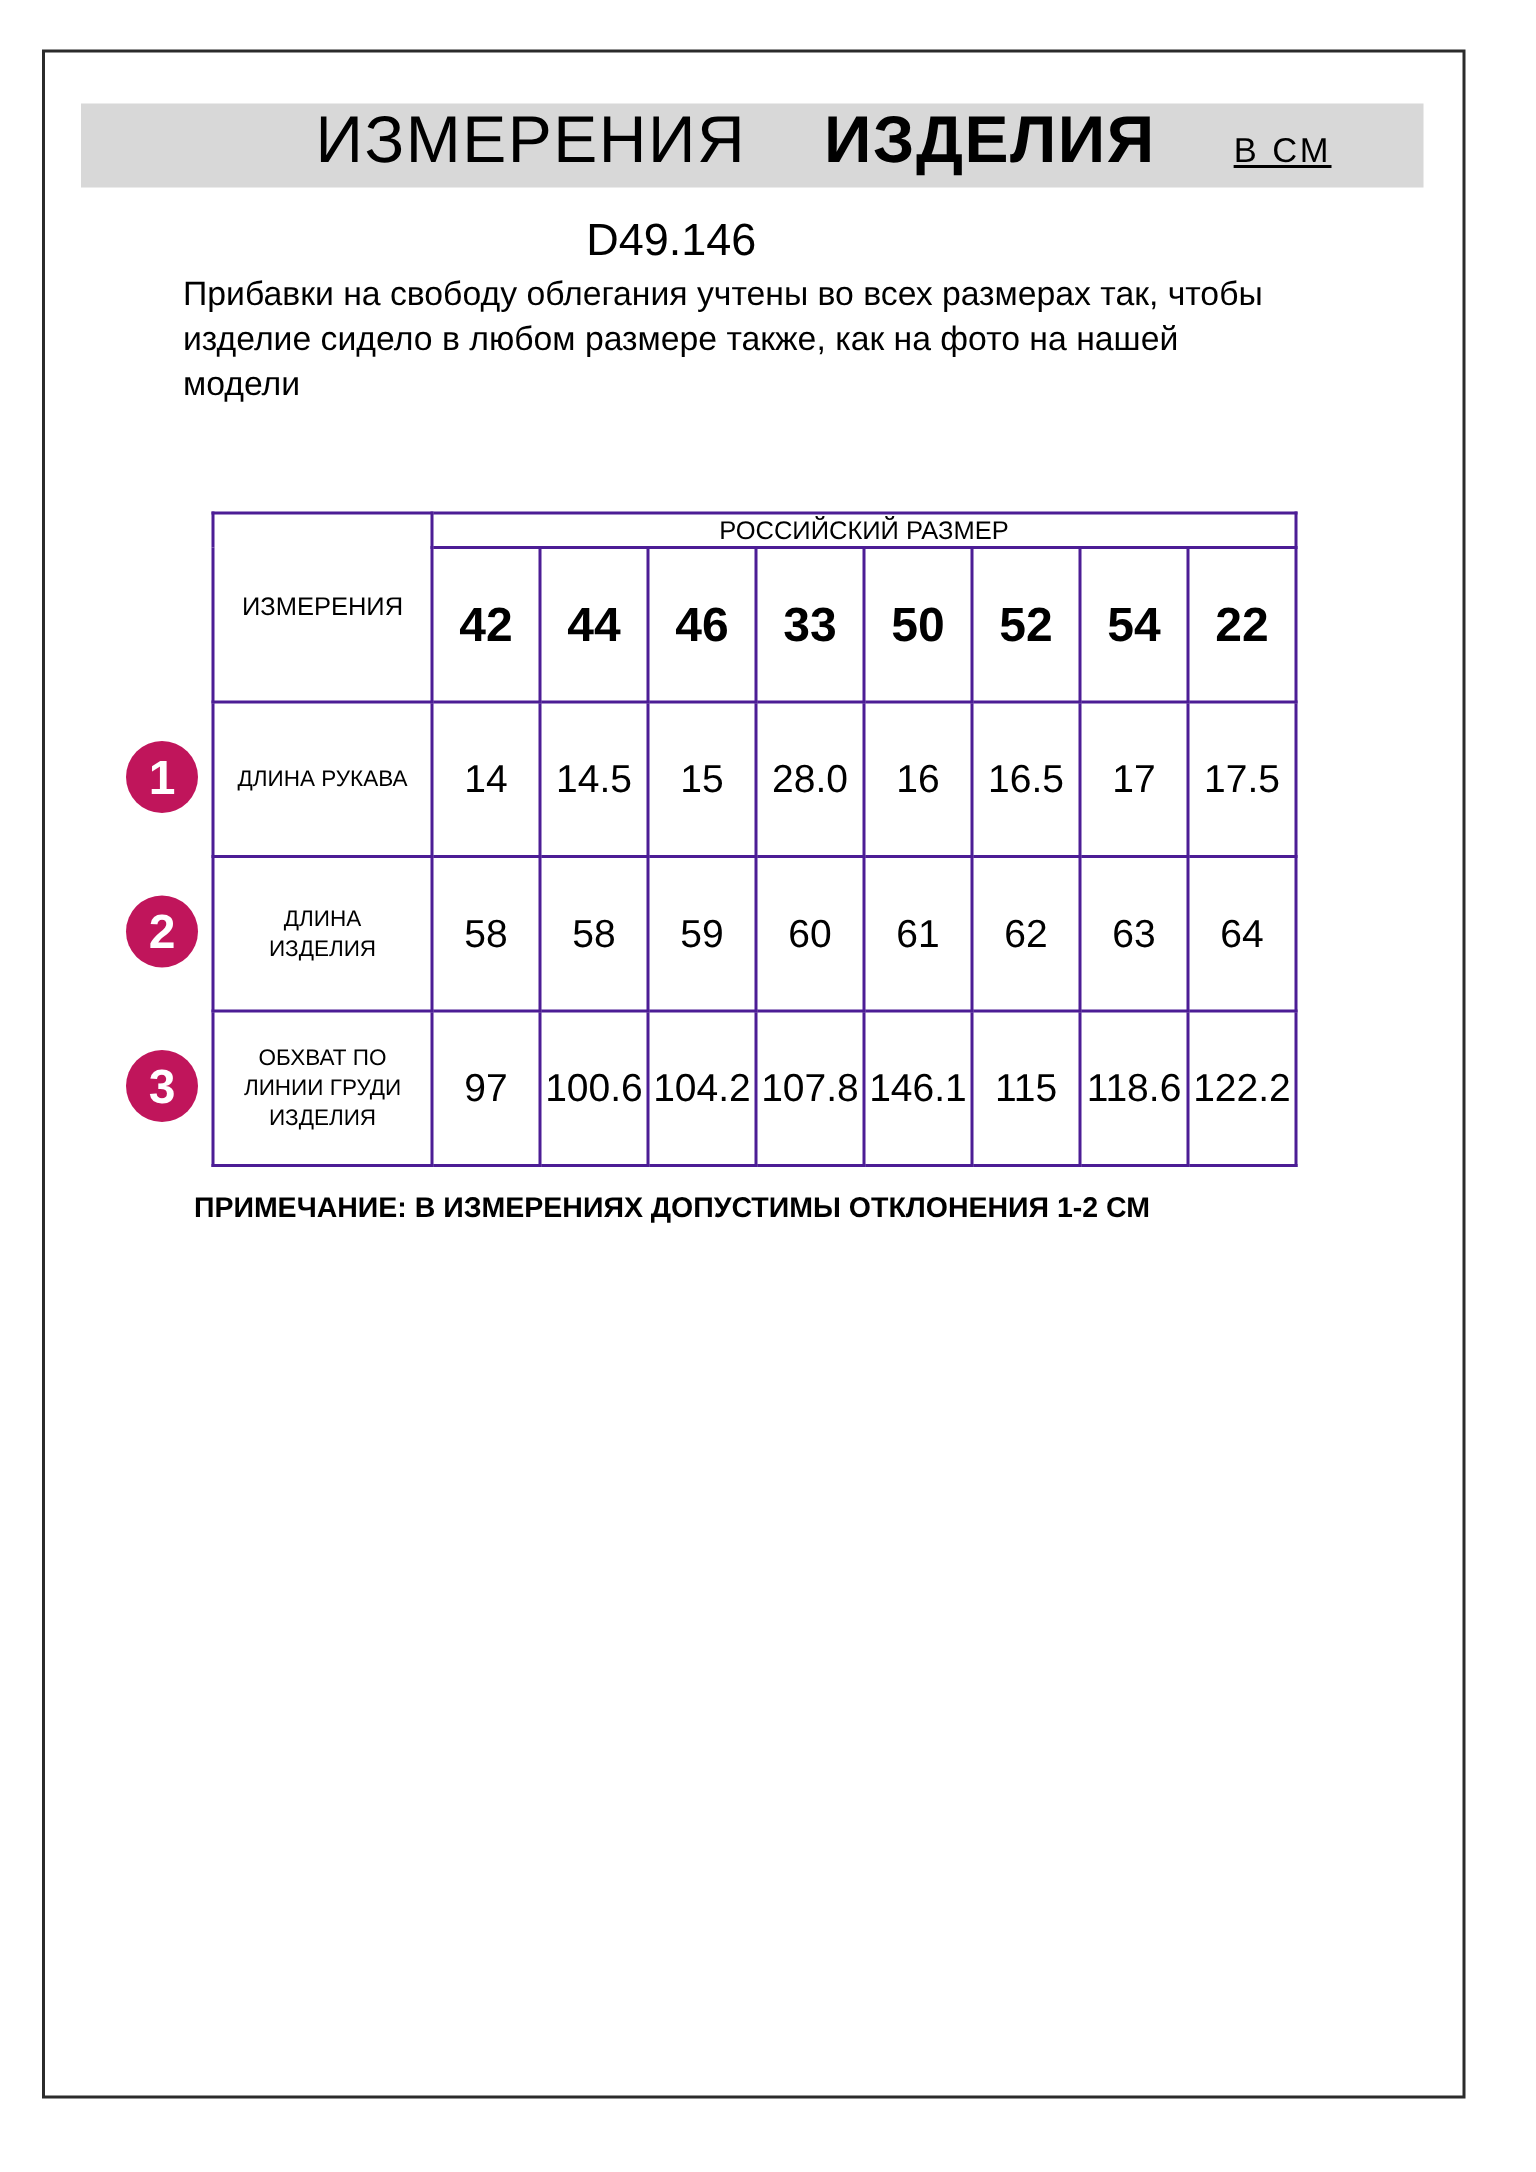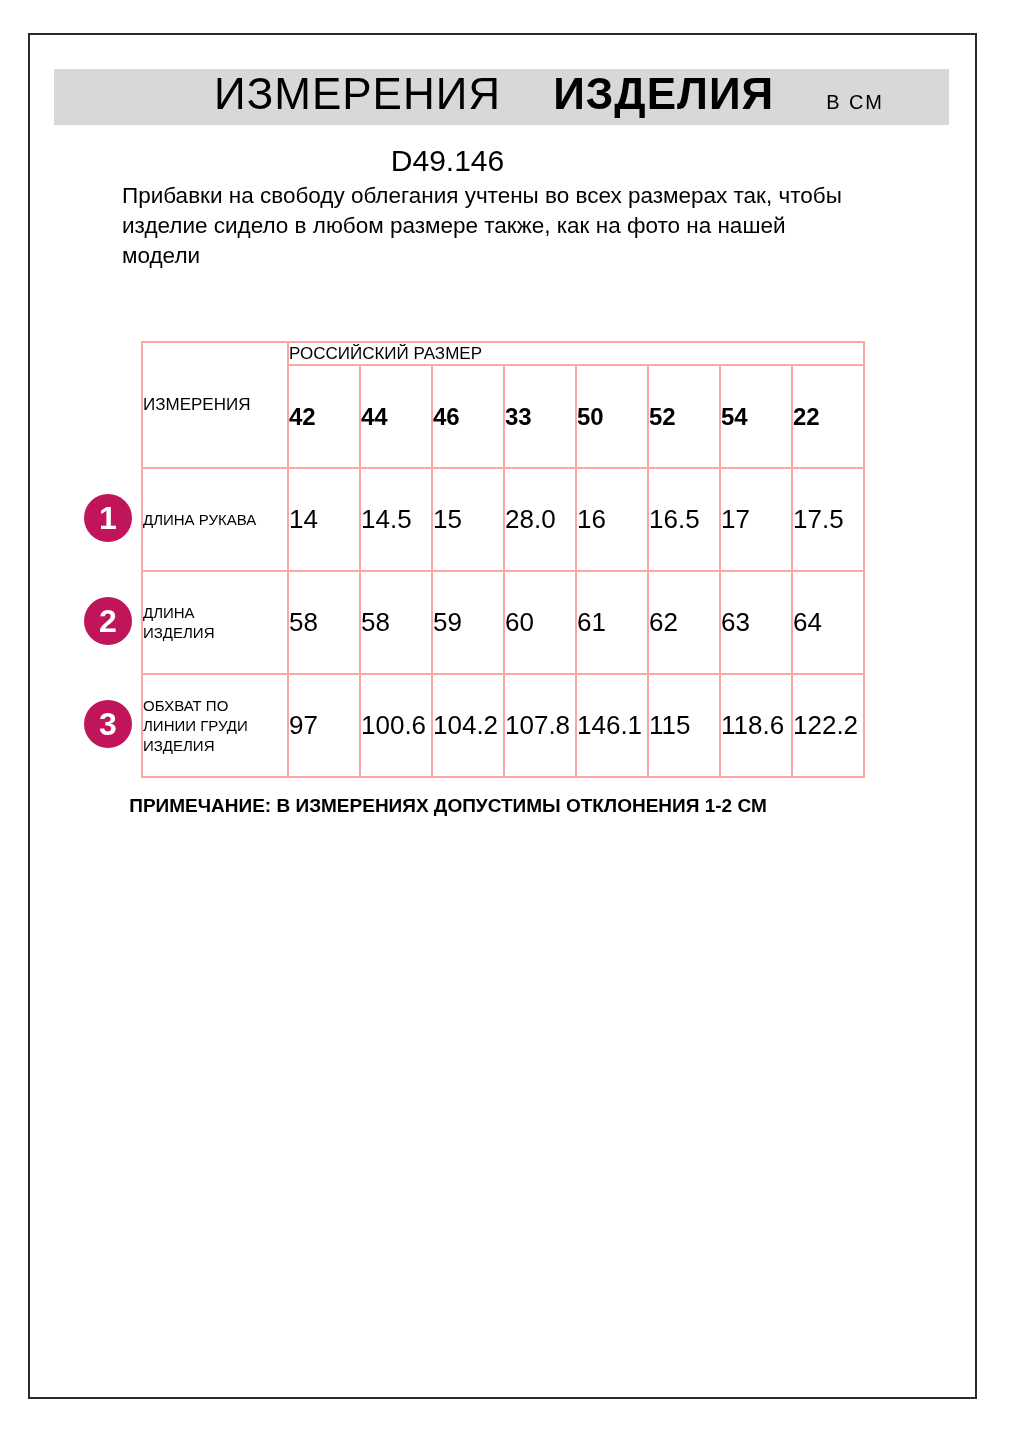--- a/index.html
+++ b/index.html
@@ -23,21 +23,21 @@
     width: 895px; height: 56px;
     background: #d8d8d8;
     display: flex;
     align-items: baseline;
     justify-content: center;
     gap: 52px;
     padding-left: 95px;
   }
   .title-word1 { font-size: 44px; font-weight: 400; letter-spacing: 1px; }
   .title-word2 { font-size: 44px; font-weight: 700; letter-spacing: 1px; }
-  .title-units { font-size: 20px; font-weight: 400; letter-spacing: 2px; }
+  .title-units { font-size: 23px; font-weight: 400; letter-spacing: 2px; text-decoration: underline; }
   .product-code {
     position: absolute;
     left: 28px; top: 144px; width: 839px;
     text-align: center;
     font-size: 30px;
     font-weight: 400;
   }
   .product-desc {
     position: absolute;
     left: 122px; top: 181px; width: 780px;
@@ -46,29 +46,30 @@
     line-height: 30px;
     white-space: pre-line;
   }
   table.size-table {
     position: absolute;
     left: 141px; top: 341px;
     border-collapse: collapse;
     table-layout: fixed;
   }
   table.size-table td {
-    border: 2px solid #fca5a5;
+    border: 2px solid #4c1d95;
+    text-align: center;
     vertical-align: middle;
     background: #fff;
   }
   .col-label { width: 146px; }
   .col-size { width: 72px; }
   tr.group-row td { height: 23px; font-size: 17px; }
   td.corner-cell { font-size: 17px; }
-  tr.sizes-row td { height: 103px; font-size: 24px; font-weight: 700; border-radius: 25px; }
+  tr.sizes-row td { height: 103px; font-size: 32px; font-weight: 700; border-radius: 25px; }
   tr.data-row td { height: 103px; }
   tr.data-row td.row-label {
     font-size: 15px;
     white-space: pre-line;
     line-height: 20px;
   }
   tr.data-row td.value-cell { font-size: 26px; }
   .badge {
     position: absolute;
     left: 84px;

